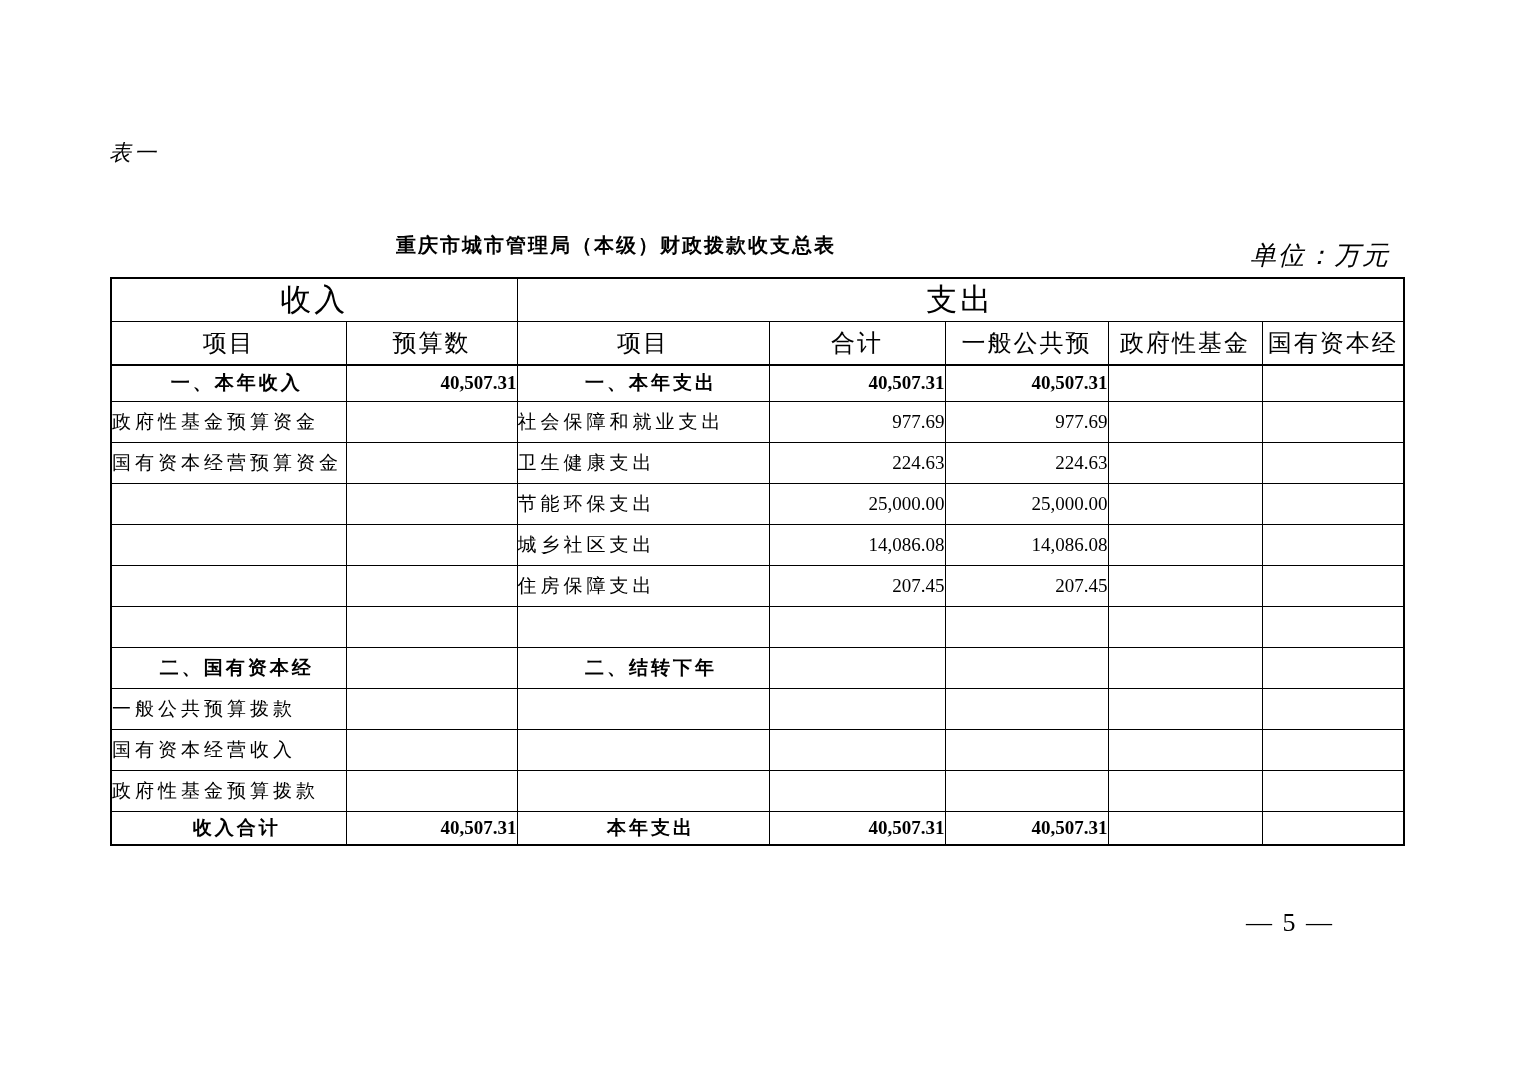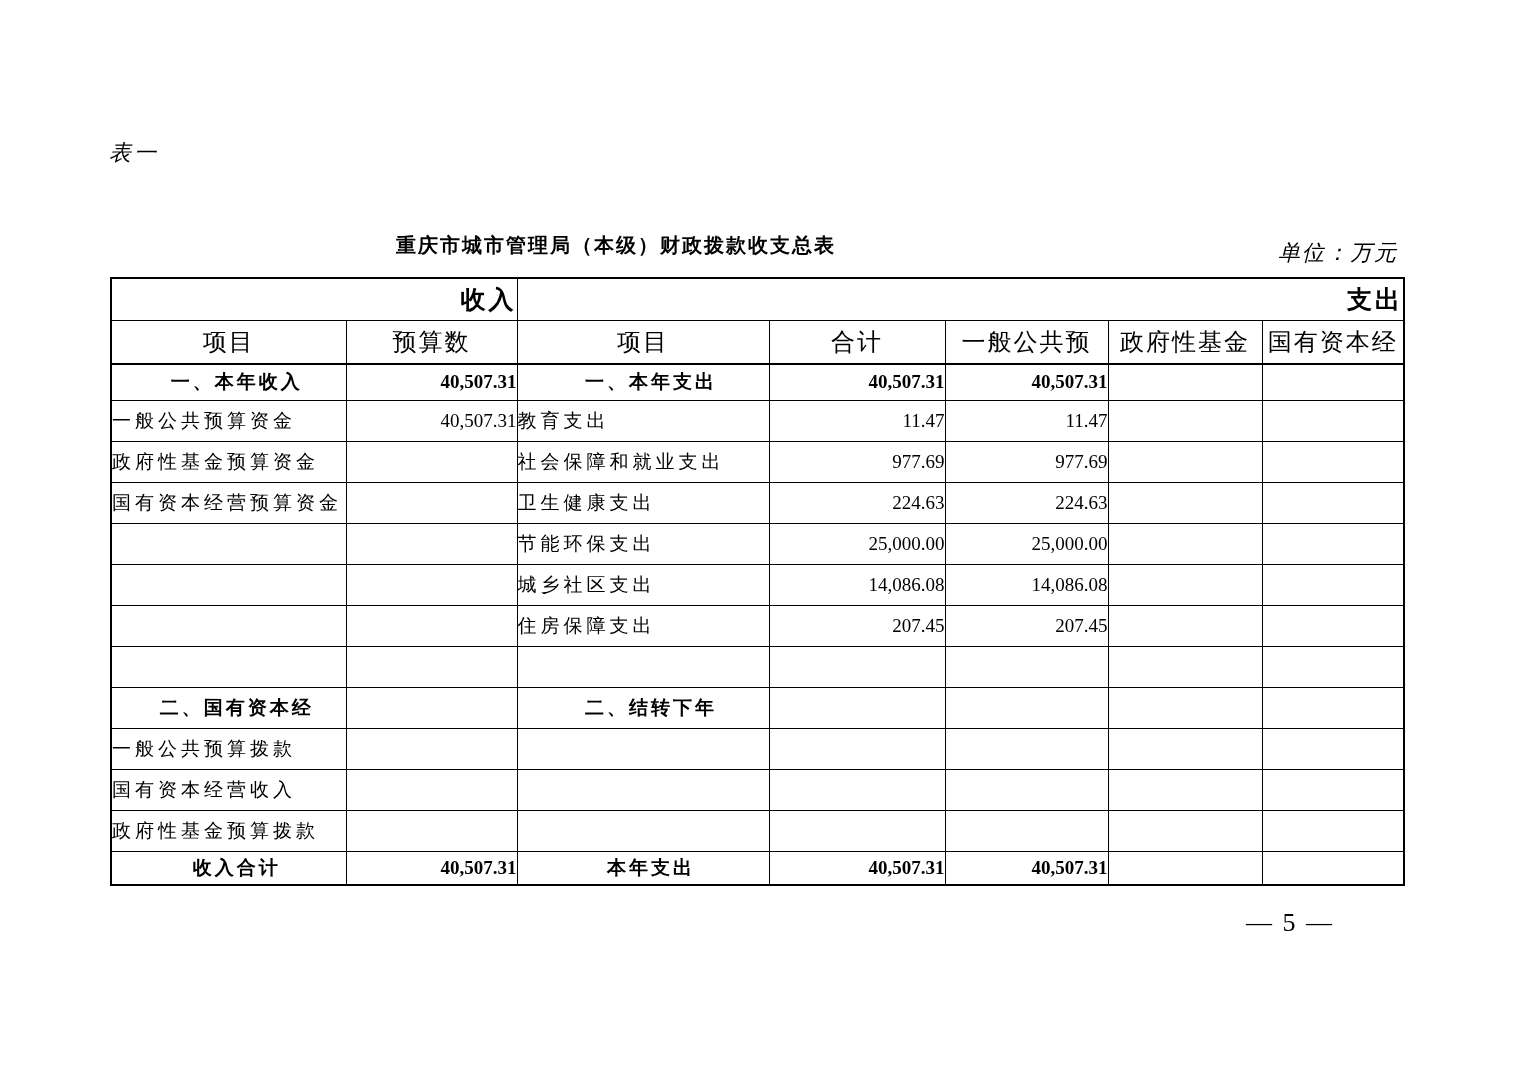--- a/index.html
+++ b/index.html
@@ -11,35 +11,35 @@
     position:absolute;left:109px;top:138px;font-size:22px;
     font-family:"Liberation Serif", serif;font-style:italic;letter-spacing:3px;
   }
   .doc-title{
     position:absolute;left:0;top:186px;width:1232px;text-align:center;
     font-size:20px;font-weight:700;letter-spacing:2px;
     font-family:"Liberation Serif", serif;
     margin-top:46px;
   }
   .unit-note{
-    position:absolute;right:122px;top:238px;font-size:22px;letter-spacing:2px;
+    position:absolute;right:130px;top:238px;font-size:26px;letter-spacing:2px;
     font-family:"Liberation Serif", serif;font-style:italic;
   }
   table.budget{
     position:absolute;left:110px;top:277px;width:1293px;
     border-collapse:collapse;table-layout:fixed;
     border:2px solid #000;
   }
   table.budget th, table.budget td{
     border:1px solid #000;overflow:hidden;white-space:nowrap;
     vertical-align:middle;padding:0;
   }
   tr.hdr1 th{
     height:41px;font-family:"Liberation Sans", sans-serif;
-    font-size:25px;font-weight:700;letter-spacing:3px;text-align:right;
+    font-size:31px;font-weight:400;letter-spacing:3px;text-align:center;
   }
   tr.hdr2 th{
     height:42px;font-family:"Liberation Sans", sans-serif;
     font-size:24px;font-weight:400;letter-spacing:2px;text-align:center;
     border-bottom:2px solid #000;
   }
   td.txt{
     font-family:"Liberation Serif", serif;font-size:19px;
     text-align:left;padding-left:12px;letter-spacing:4px;
   }
@@ -97,29 +97,20 @@
     <tr class="r r-first bold-row">
       <td class="txt">一、本年收入</td>
       <td class="num">40,507.31</td>
       <td class="txt">一、本年支出</td>
       <td class="num">40,507.31</td>
       <td class="num">40,507.31</td>
       <td class="num"></td>
       <td class="num"></td>
     </tr>
     <tr class="r">
-      <td class="txt">一般公共预算资金</td>
-      <td class="num">40,507.31</td>
-      <td class="txt">教育支出</td>
-      <td class="num">11.47</td>
-      <td class="num">11.47</td>
-      <td class="num"></td>
-      <td class="num"></td>
-    </tr>
-    <tr class="r">
       <td class="txt">政府性基金预算资金</td>
       <td class="num"></td>
       <td class="txt">社会保障和就业支出</td>
       <td class="num">977.69</td>
       <td class="num">977.69</td>
       <td class="num"></td>
       <td class="num"></td>
     </tr>
     <tr class="r">
       <td class="txt">国有资本经营预算资金</td>

